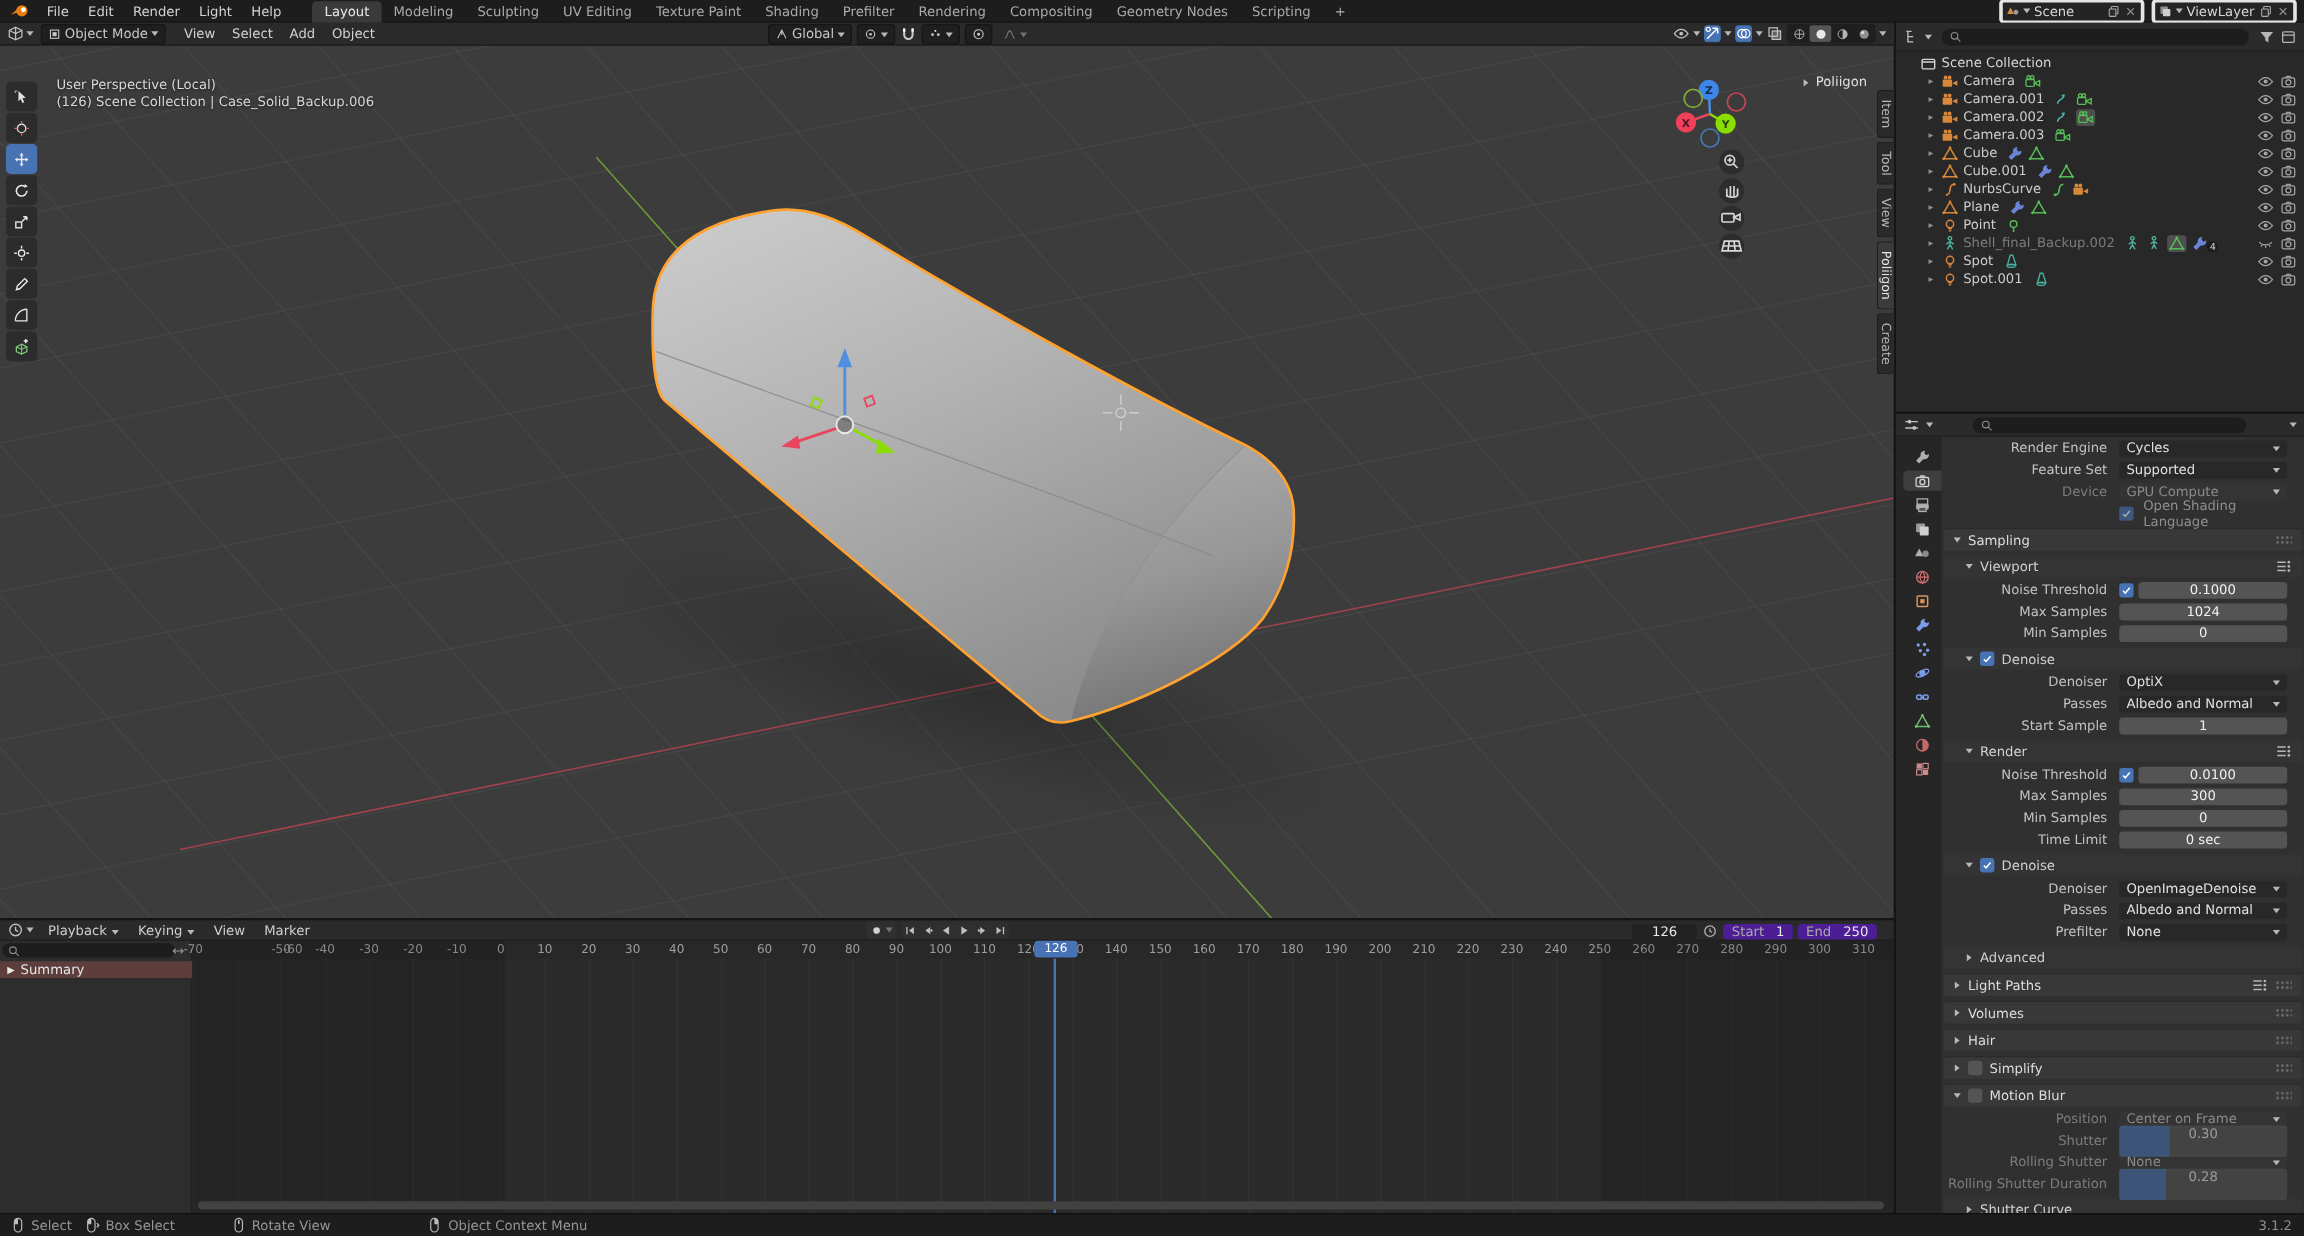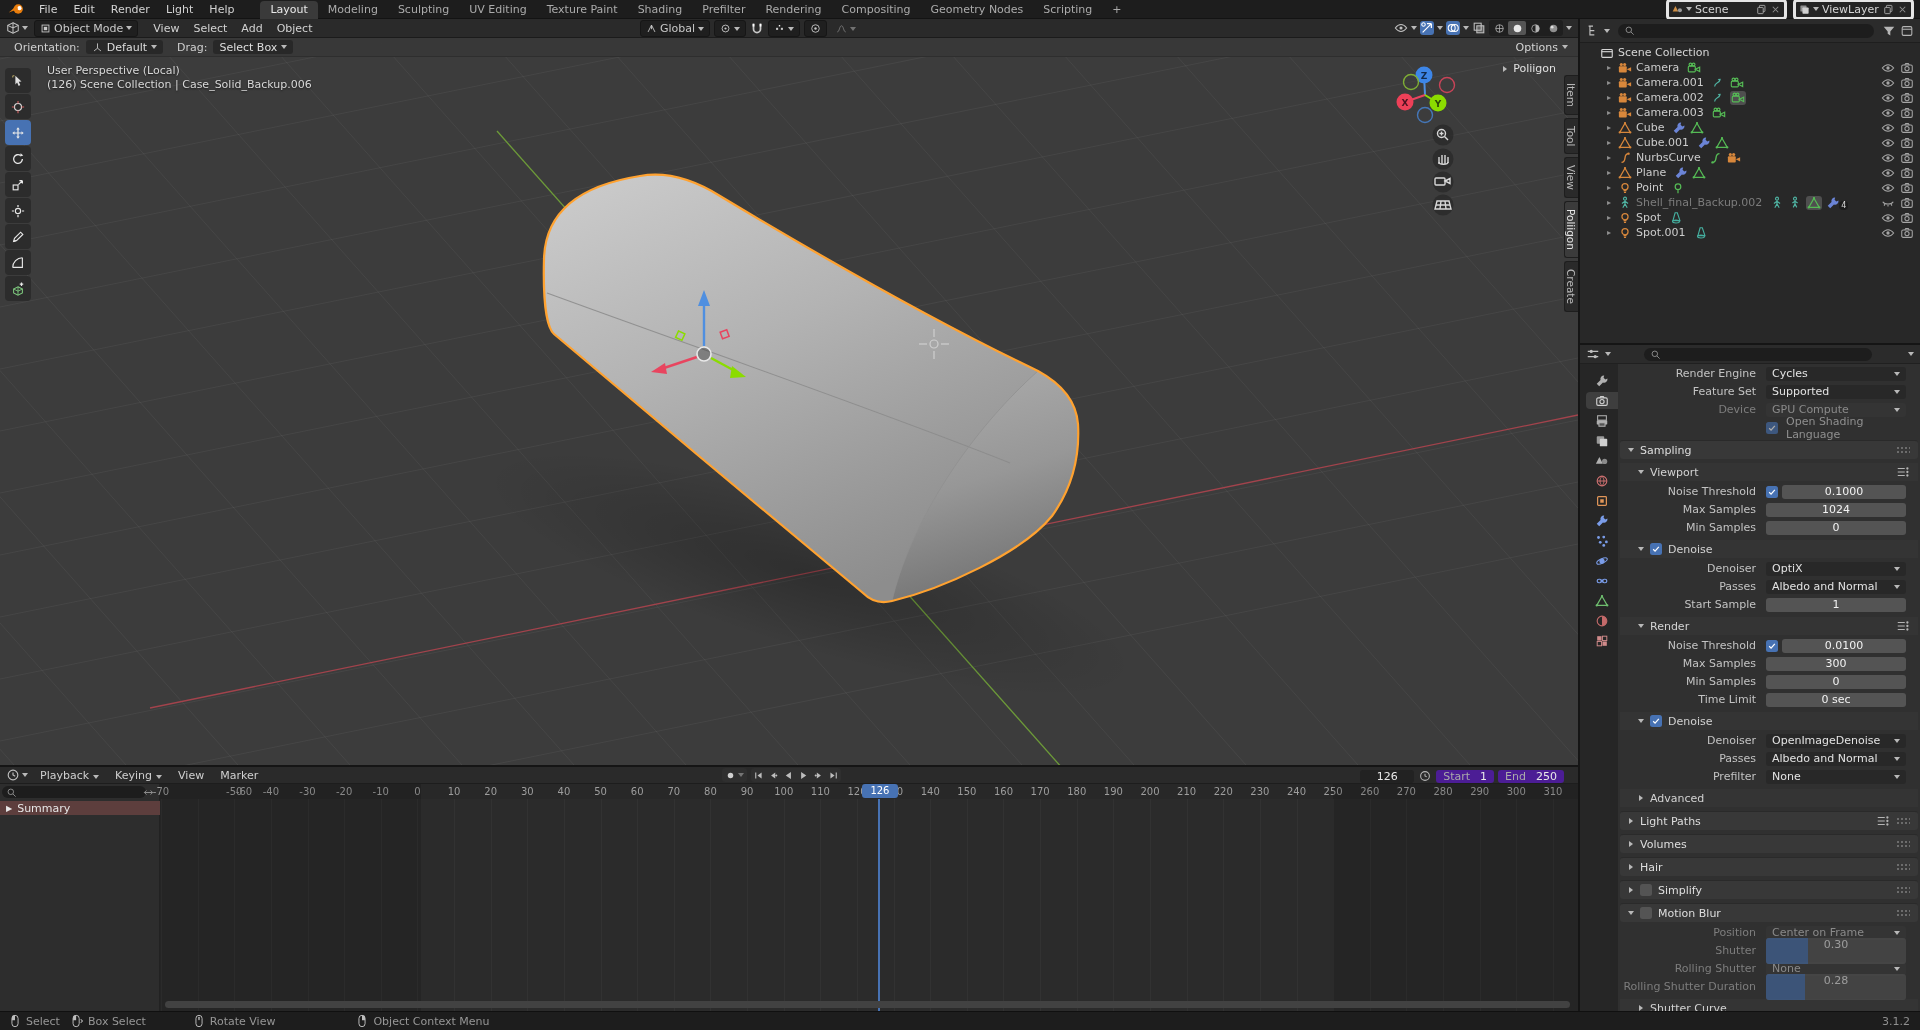--- a/index.html
+++ b/index.html
@@ -453,41 +453,20 @@
                   <circle cx="8" cy="8" r="5.5" fill="#8f8f8f"></circle>
                   <circle cx="6" cy="6" r="2" fill="#dcdcdc"></circle>
                 </svg>
               </span>
             </span>
         </div>
         <span class="chev"></span>
       </div>
     </div>
 
-    <div class="vp-tools">
-      <span class="lbl">Orientation:</span>
-      <div class="tool-dd">
-        <span class="icon sm">
-            <svg viewBox="0 0 16 16">
-              <path d="M8 2v7M8 9 3 13M8 9l5 4" stroke="#c8c8c8" stroke-width="1.3" fill="none"></path>
-            </svg>
-          </span>
-        <span>Default</span>
-        <span class="chev"></span>
-      </div>
-      <span class="lbl">Drag:</span>
-      <div class="tool-dd">
-        <span>Select Box</span>
-        <span class="chev"></span>
-      </div>
-      <div class="vp-options">
-        <span>Options</span>
-        <span class="chev"></span>
-      </div>
-    </div>
 
     <div id="vp-toolbar">
         <div class="tool-btn">
           <span class="icon ">
             <svg viewBox="0 0 16 16">
               <path d="M5 2l7 6.5-3.2.4 1.8 3.8-1.8.9-1.8-3.9L5 12z" fill="#e0e0e0"></path>
               <path d="M2 2h2M2 2v2" stroke="#b0a060" stroke-width="1.2"></path>
             </svg>
           </span>
         </div>

